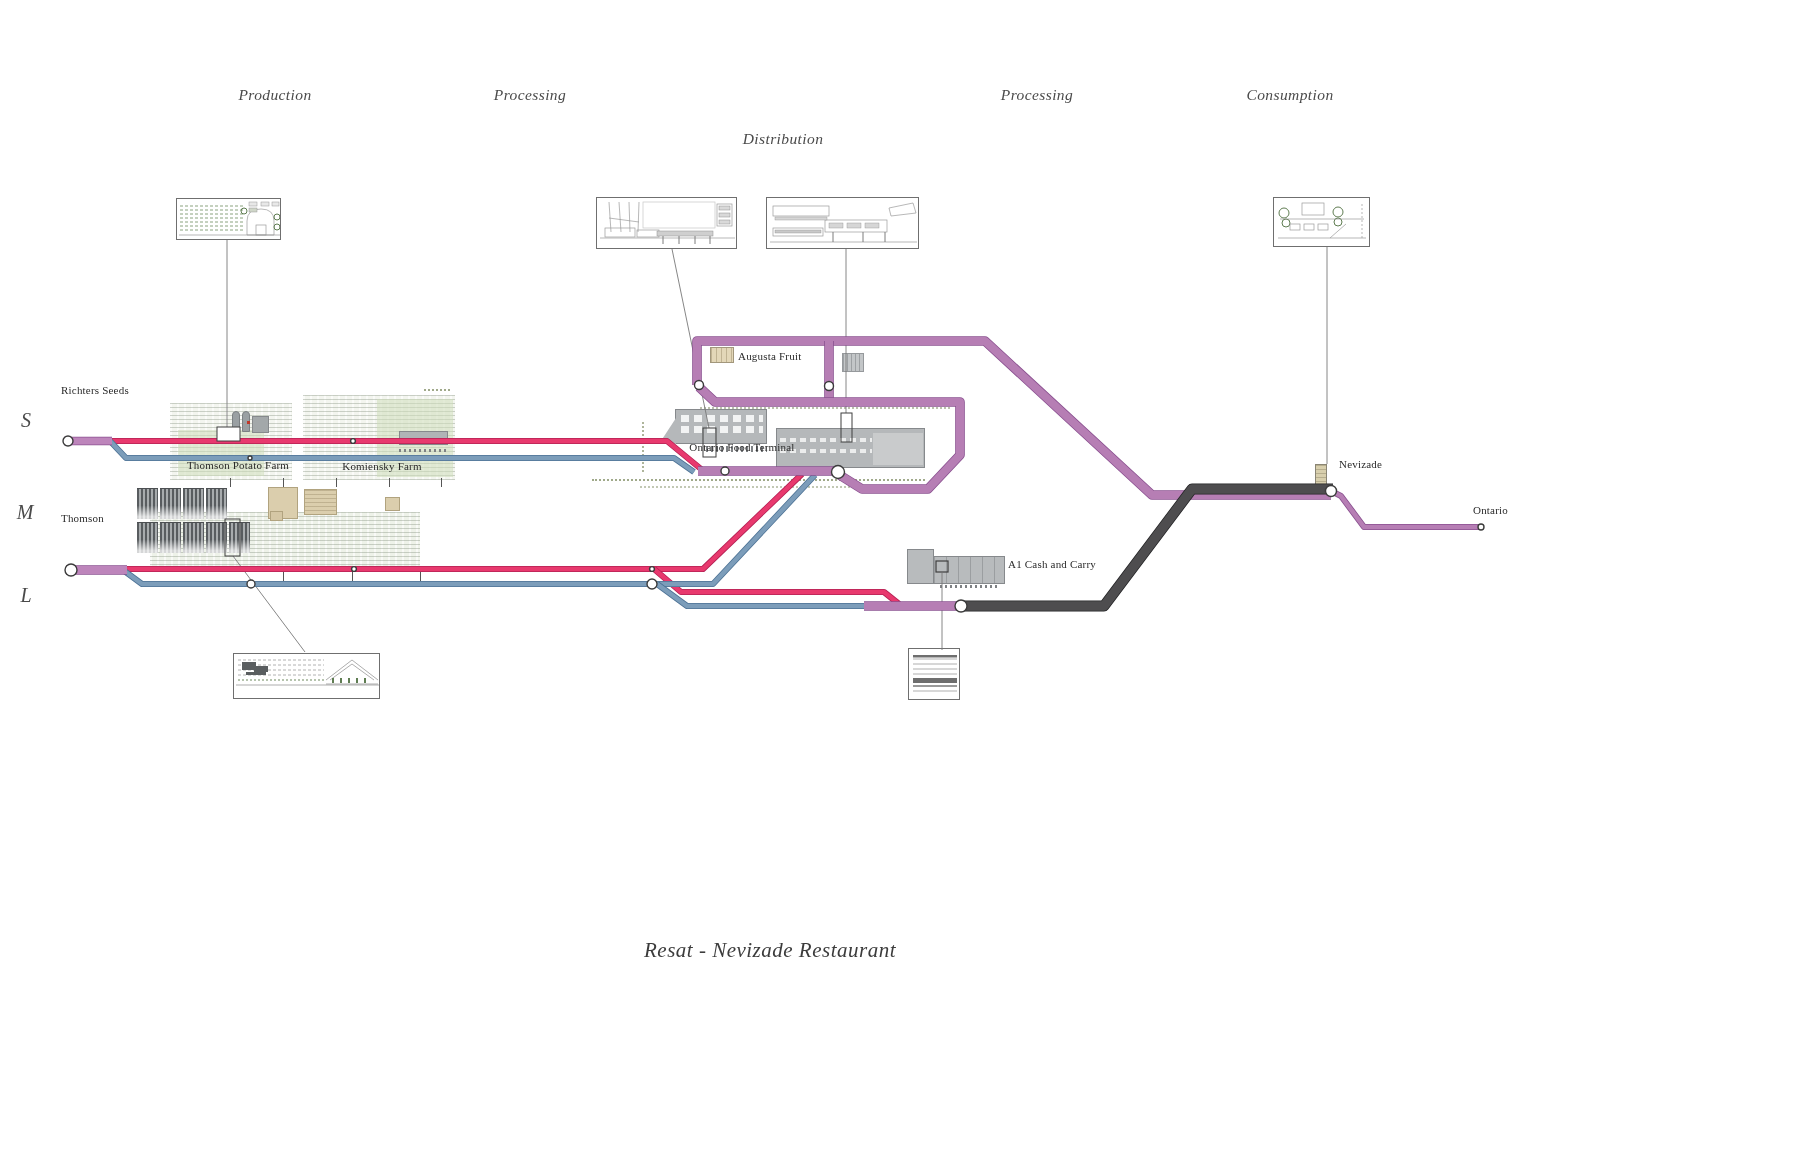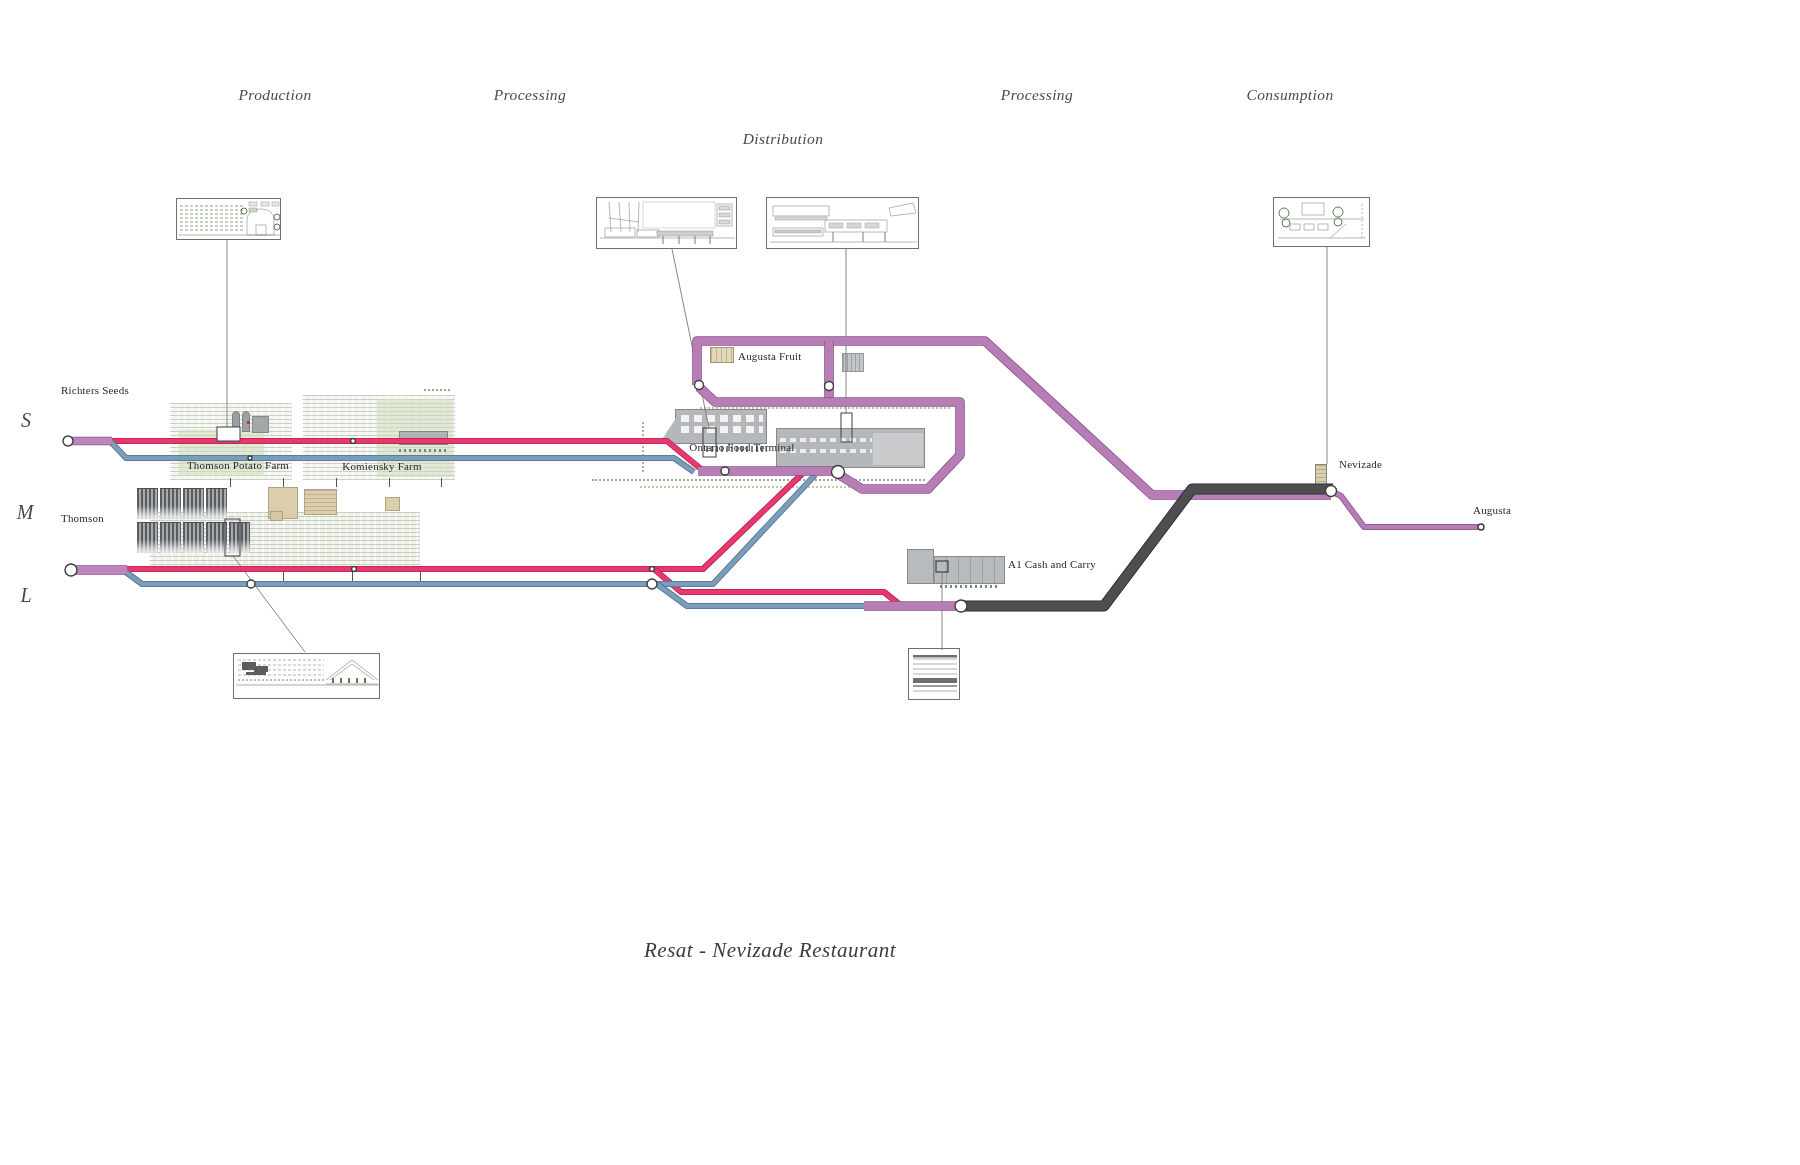--- a/index.html
+++ b/index.html
@@ -380,17 +380,17 @@
     <span class="row-label" style="left:26px;top:584px;">L</span>
 
     <span class="small-label" style="left:61px;top:384px;">Richters Seeds</span>
     <span class="small-label" style="left:61px;top:512px;">Thomson</span>
     <span class="small-label centered" style="left:238px;top:459px;">Thomson Potato Farm</span>
     <span class="small-label centered" style="left:382px;top:460px;">Komiensky Farm</span>
     <span class="small-label" style="left:738px;top:350px;">Augusta Fruit</span>
     <span class="small-label centered" style="left:742px;top:441px;">Ontario Food Terminal</span>
     <span class="small-label" style="left:1008px;top:558px;">A1 Cash and Carry</span>
     <span class="small-label" style="left:1339px;top:458px;">Nevizade</span>
-    <span class="small-label" style="left:1473px;top:504px;">Augusta</span>
+    <span class="small-label" style="left:1473px;top:504px;">Ontario</span>
 
     <span class="main-title">Resat - Nevizade Restaurant</span>
   </div>
 </div>
 
 </body></html>

